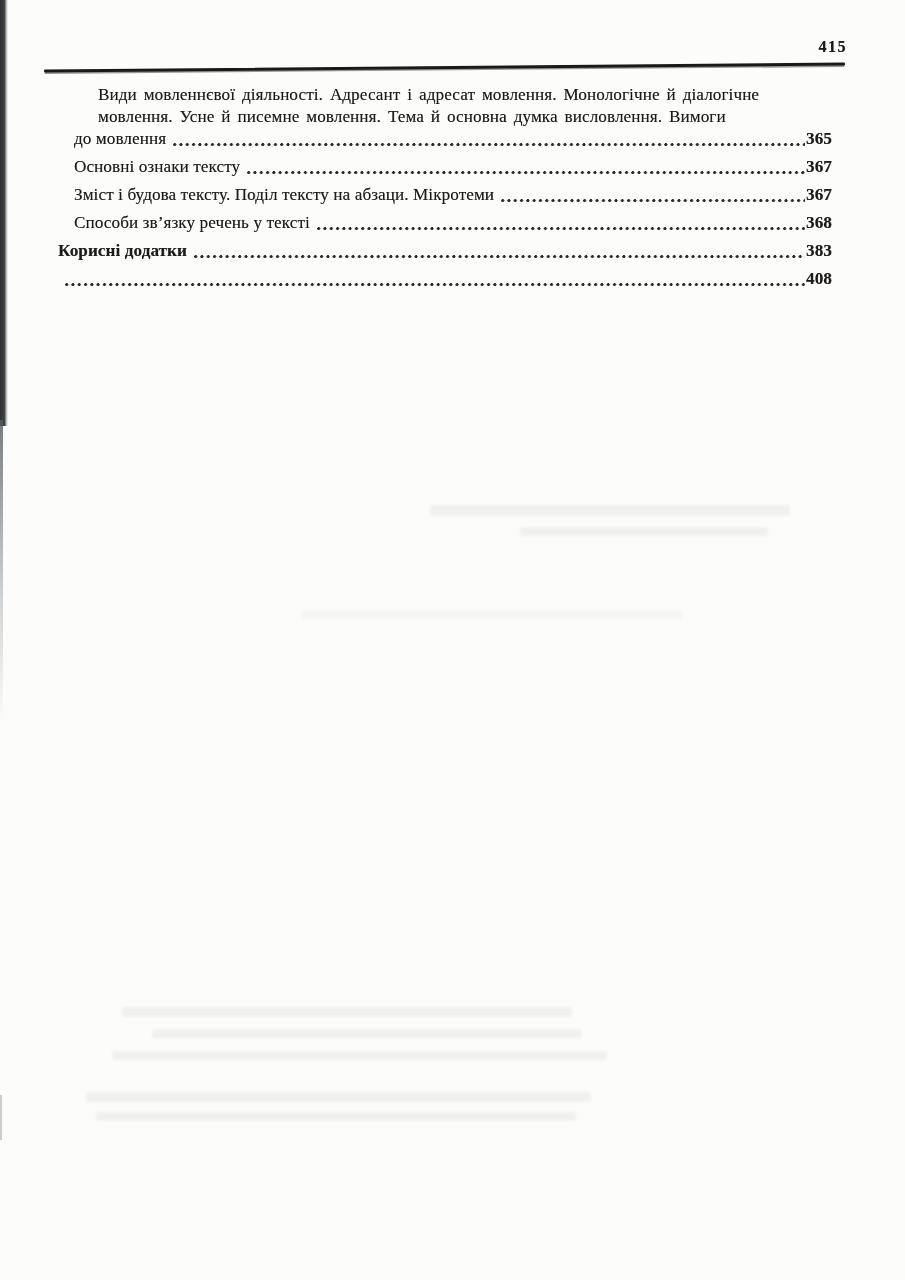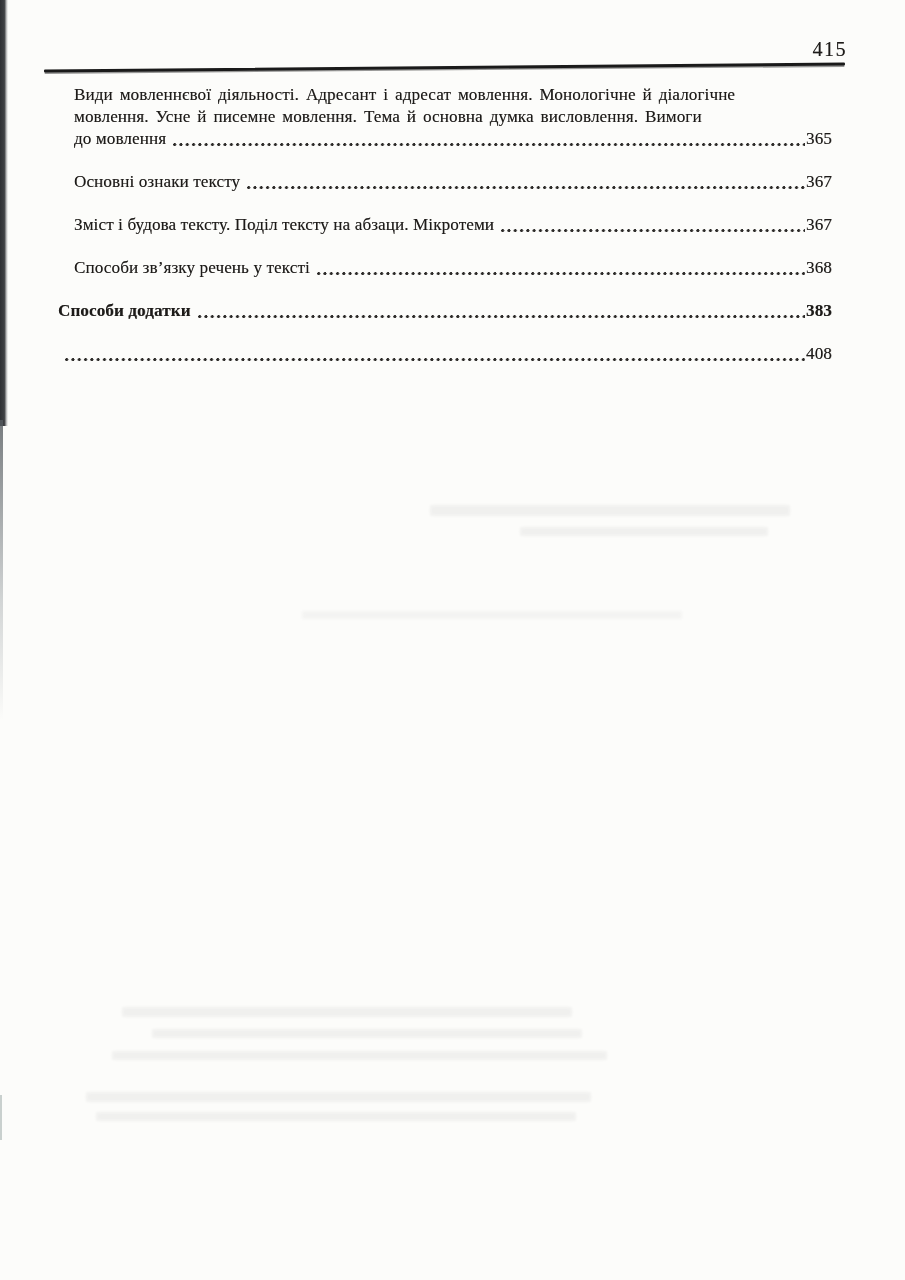--- a/index.html
+++ b/index.html
@@ -46,22 +46,22 @@
     top: 1095px;
     width: 2px;
     height: 45px;
     background: rgba(140,156,152,0.45);
   }
 
   .page-number {
     position: absolute;
     top: 38px;
     right: 58px;
-    font-size: 20px;
-    font-weight: normal;
+    font-size: 16px;
+    font-weight: bold;
     letter-spacing: 1.5px;
     text-shadow: 0.3px 0.3px 0.5px rgba(40,36,32,0.55);
   }
 
   .header-rule {
     position: absolute;
     left: 44px;
     top: 66px;
     width: 801px;
     height: 2.6px;
@@ -75,45 +75,46 @@
     position: absolute;
     left: 58px;
     top: 84px;
     width: 774px;
     font-size: 17px;
     line-height: 22px;
     letter-spacing: 0.15px;
     text-shadow: 0.3px 0.3px 0.5px rgba(40,36,32,0.50);
   }
 
-  .toc-entry { margin-top: 21px; }
+  .toc-entry { margin-top: 6px; }
   .toc-entry:first-child { margin-top: 0; }
   .toc-entry.indent { padding-left: 16px; }
   .toc-entry.bold { font-weight: bold; }
 
   .toc-wrap-line {
     white-space: nowrap;
     word-spacing: 2.5px;
+    margin-left: 24px;
   }
 
   .toc-row {
     display: flex;
     align-items: flex-start;
   }
   .toc-label { white-space: nowrap; }
   .toc-dots {
     flex: 1 1 auto;
     height: 5px;
     align-self: flex-end;
     margin: 0 1px 3px 7px;
     background-image: radial-gradient(circle at 1.7px 2.6px, #2c2a28 1.3px, rgba(0,0,0,0) 1.75px);
     background-size: 6.3px 5px;
     background-repeat: repeat-x;
   }
-  .toc-page { white-space: nowrap; }
+  .toc-page { white-space: nowrap; font-weight: bold; }
 
   
   .ghost {
     position: absolute;
     background: #8f8f8f;
     opacity: 0.10;
     filter: blur(1.6px);
     border-radius: 2px;
   }
   .g1 { left: 430px; top: 505px;  width: 360px; height: 11px; }
@@ -163,21 +164,21 @@
       </div>
       <div class="toc-entry indent">
         <div class="toc-row">
           <span class="toc-label">Способи зв’язку речень у тексті</span>
           <span class="toc-dots"></span>
           <span class="toc-page">368</span>
         </div>
       </div>
       <div class="toc-entry bold">
         <div class="toc-row">
-          <span class="toc-label">Способи додатки</span>
+          <span class="toc-label">Корисні додатки</span>
           <span class="toc-dots"></span>
           <span class="toc-page">383</span>
         </div>
       </div>
       <div class="toc-entry">
         <div class="toc-row">
           <span class="toc-dots"></span>
           <span class="toc-page">408</span>
         </div>
       </div>

